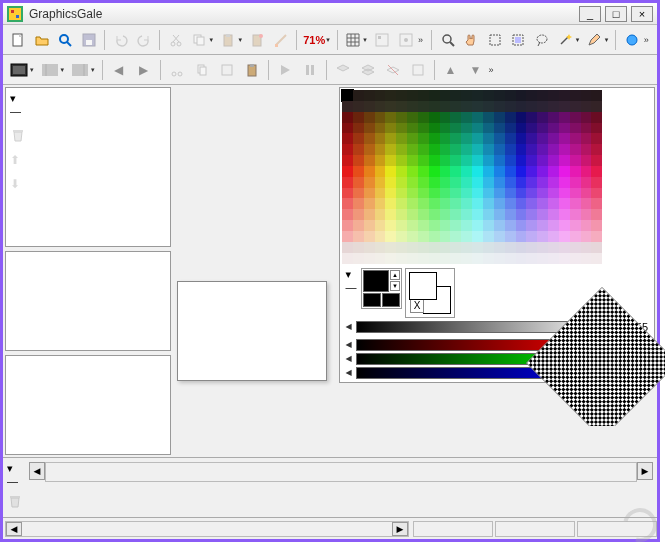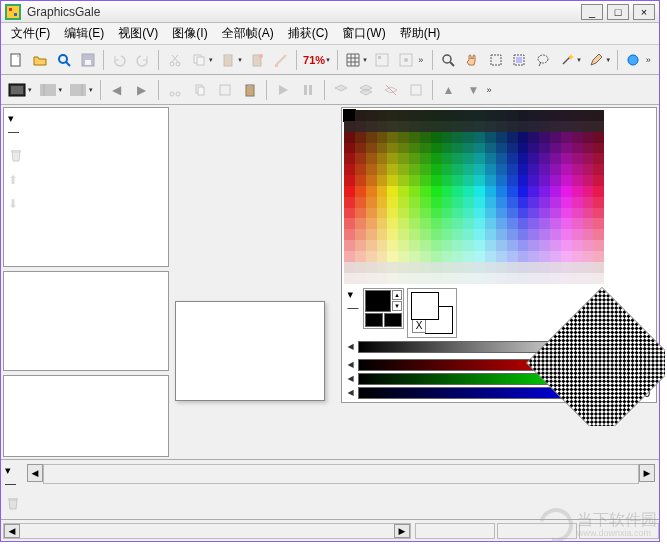--- a/index.html
+++ b/index.html
@@ -1,18 +1,18 @@
 <!DOCTYPE html>
 <html><head>
 <meta charset="utf-8">
 <style>
 * { box-sizing: border-box; margin: 0; padding: 0; font-family: "Microsoft YaHei", "SimSun", Tahoma, sans-serif; font-size: 12px; }
 body { background: #fff; width: 667px; height: 548px; overflow: hidden; position: relative; }
 
-.window { border: 1px solid #8b5cf6; width: 660px; height: 542px; background: #f0f0f0; display: flex; flex-direction: column; }
+.window { border: 3px solid #8b5cf6; width: 660px; height: 542px; background: #f0f0f0; display: flex; flex-direction: column; }
 
 .titlebar { height: 22px; background: linear-gradient(#fdfdfd,#e8e8e8); border-bottom: 1px solid #bbb; display: flex; align-items: center; padding: 0 4px; }
 .titlebar .icon { width: 16px; height: 16px; margin-right: 6px; }
 .titlebar .title { flex: 1; font-size: 12px; color: #333; }
 .titlebar .winbtn { width: 22px; height: 16px; border: 1px solid #888; background: #eee; margin-left: 4px; display: flex; align-items: center; justify-content: center; font-size: 11px; cursor: pointer; }
 
 .menubar { height: 22px; background: #f4f4f4; border-bottom: 1px solid #ccc; display: flex; align-items: center; padding: 0 4px; gap: 2px; }
 .menubar .menuitem { padding: 2px 6px; cursor: pointer; }
 
 .toolbar { height: 30px; border-bottom: 1px solid #b0b0b0; display: flex; align-items: center; padding: 2px 4px; gap: 1px; background: #f0f0f0; }
@@ -87,30 +87,20 @@
           <rect x="4" y="4" width="3" height="3" fill="#c33"></rect>
           <rect x="9" y="9" width="3" height="3" fill="#36c"></rect>
         </svg>
     </span>
     <span class="title">GraphicsGale</span>
     <span class="winbtn">_</span>
     <span class="winbtn">□</span>
     <span class="winbtn">×</span>
   </div>
 
-  <div class="menubar">
-    <span class="menuitem">文件(F)</span>
-    <span class="menuitem">编辑(E)</span>
-    <span class="menuitem">视图(V)</span>
-    <span class="menuitem">图像(I)</span>
-    <span class="menuitem">全部帧(A)</span>
-    <span class="menuitem">捕获(C)</span>
-    <span class="menuitem">窗口(W)</span>
-    <span class="menuitem">帮助(H)</span>
-  </div>
 
   <div class="toolbar">
     <div class="tbutton">
         <svg width="16" height="16">
           <rect x="3" y="2" width="9" height="12" fill="#fff" stroke="#555"></rect>
           <path d="M9 2 L12 5 L9 5 Z" fill="#ccc"></path>
         </svg>
       </div>
     <div class="tbutton">
         <svg width="16" height="16">
@@ -836,17 +826,13 @@
     <div class="segment"></div>
   </div>
 </div>
 
 <div class="checker-wrap">
   <div class="checker"></div>
 </div>
 
 <div class="watermark">
   <div class="orb"></div>
-  <div>
-    <div class="txt">当下软件园</div>
-    <div class="sub">www.downxia.com</div>
-  </div>
 </div>
 
 </body></html>

